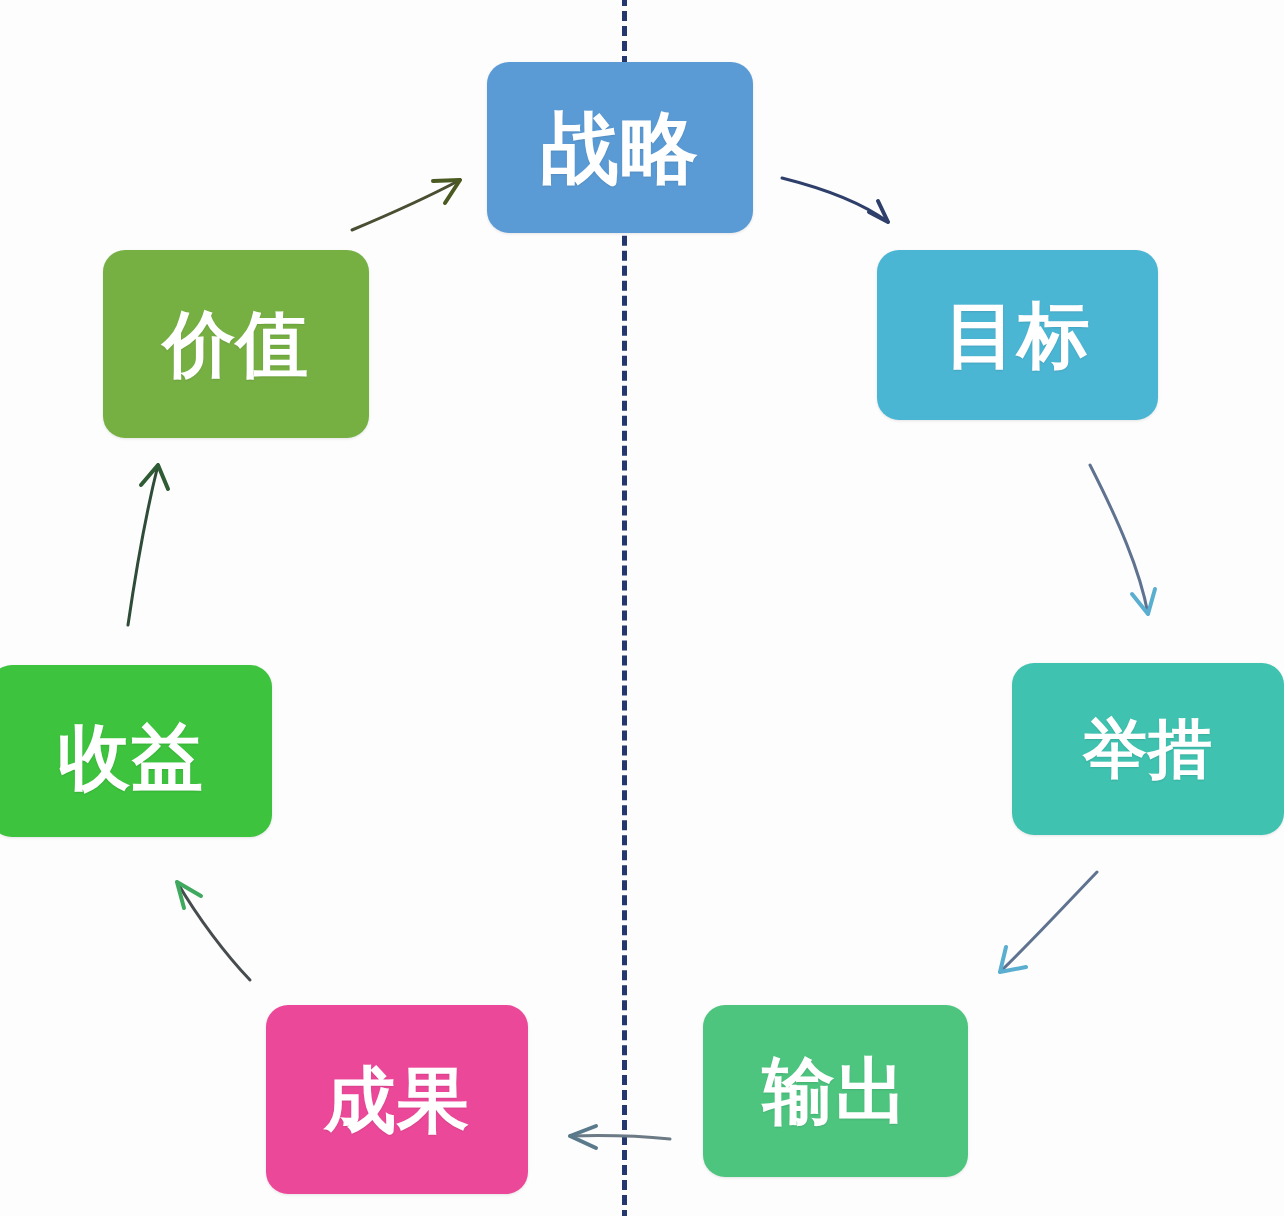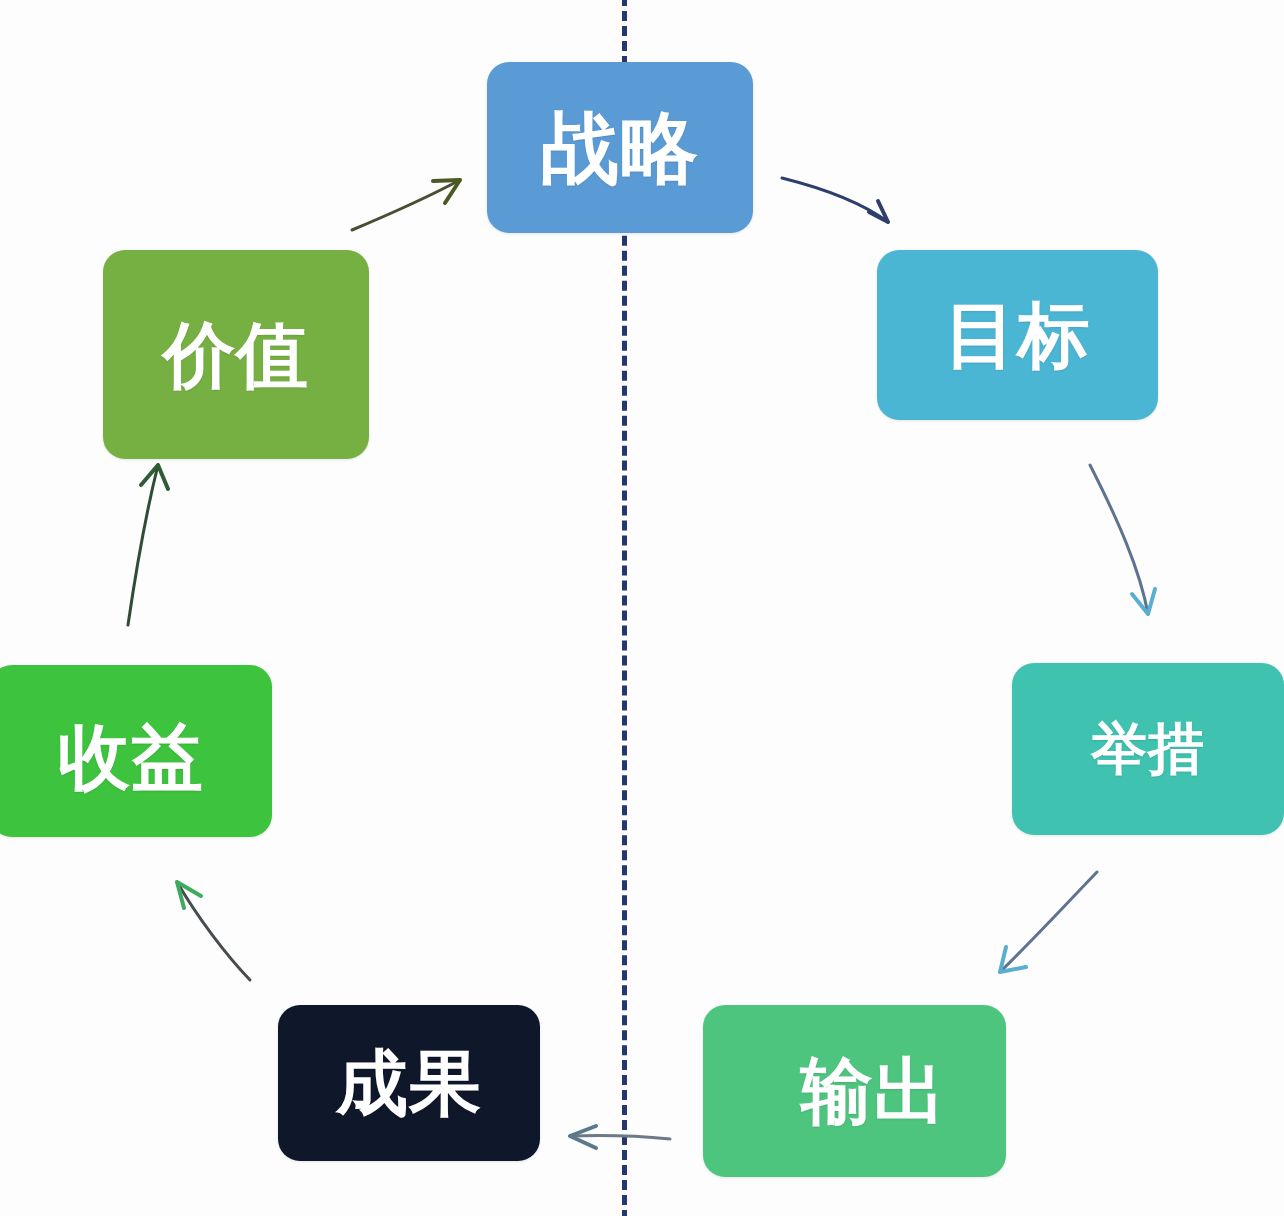--- a/index.html
+++ b/index.html
@@ -84,29 +84,29 @@
   </svg>
 
   <div id="node-layer">
       <div class="node" style="left: 487px; top: 62px; width: 266px; height: 171px; background: rgb(91, 155, 213);">
         <span style="font-size: 78px;">战略</span>
       </div>
       <div class="node" style="left: 877px; top: 250px; width: 281px; height: 170px; background: rgb(75, 182, 212);">
         <span style="font-size: 72px;">目标</span>
       </div>
       <div class="node" style="left: 1012px; top: 663px; width: 272px; height: 172px; background: rgb(63, 194, 176);">
-        <span style="font-size: 56px;">举措</span>
+        <span style="font-size: 64px;">举措</span>
       </div>
-      <div class="node" style="left: 703px; top: 1005px; width: 265px; height: 172px; background: rgb(77, 197, 127); padding-left: 38px;">
+      <div class="node" style="left: 703px; top: 1005px; width: 265px; height: 172px; background: rgb(77, 197, 127);">
         <span style="font-size: 72px;">输出</span>
       </div>
-      <div class="node" style="left: 278px; top: 1005px; width: 262px; height: 156px; background: #0f172a;">
+      <div class="node" style="left: 266px; top: 1005px; width: 262px; height: 189px; background: #ec4899;">
         <span style="font-size: 72px;">成果</span>
       </div>
       <div class="node" style="left: -10px; top: 665px; width: 282px; height: 172px; background: rgb(61, 195, 62);">
         <span style="font-size: 72px; margin-top: 11px;">收益</span>
       </div>
-      <div class="node" style="left: 103px; top: 250px; width: 266px; height: 209px; background: rgb(118, 176, 67);">
+      <div class="node" style="left: 103px; top: 250px; width: 266px; height: 188px; background: rgb(118, 176, 67);">
         <span style="font-size: 72px;">价值</span>
       </div>
     </div>
 
 </div>
 
 </body></html>

